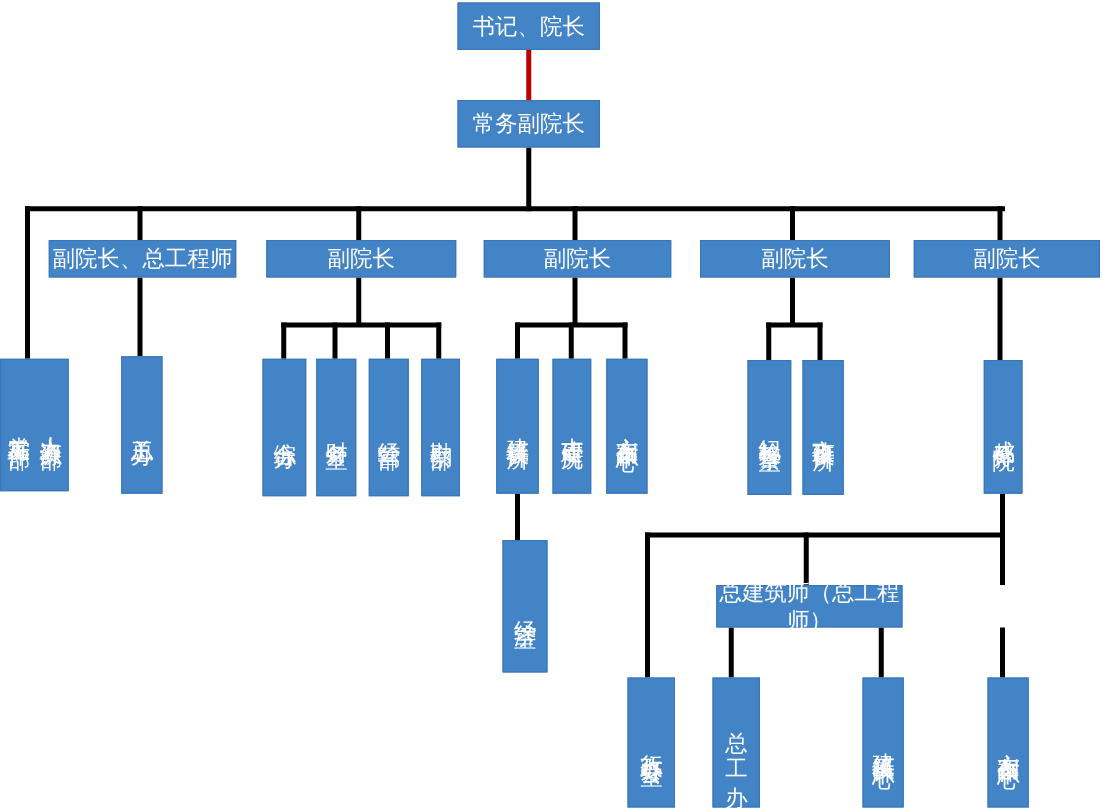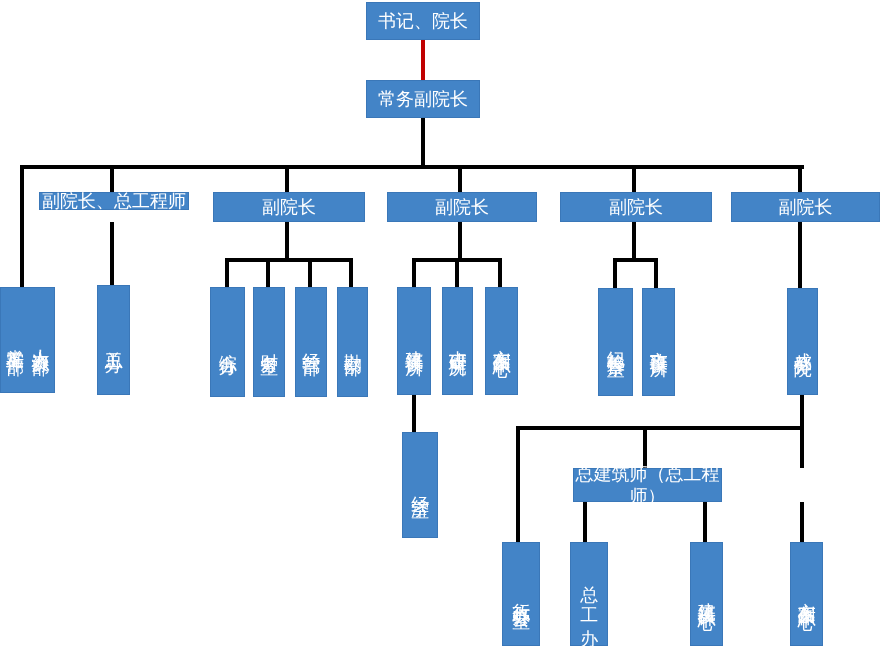--- a/index.html
+++ b/index.html
@@ -95,21 +95,21 @@
   <div class="cline" style="left:516px;top:426px;width:4px;height:116px"></div>
   <div class="cline" style="left:643px;top:426px;width:4px;height:42px"></div>
 
   <div class="cline" style="left:583px;top:502px;width:4px;height:40px"></div>
   <div class="cline" style="left:703px;top:502px;width:4px;height:40px"></div>
   <div class="cline" style="left:800px;top:502px;width:4px;height:40px"></div>
 
   <div class="box" style="left:366px;top:2px;width:114px;height:38px">书记、院长</div>
   <div class="box" style="left:366px;top:80px;width:114px;height:38px">常务副院长</div>
 
-  <div class="box" style="left:39px;top:192px;width:150px;height:18px">副院长、总工程师</div>
+  <div class="box" style="left:39px;top:192px;width:150px;height:30px">副院长、总工程师</div>
   <div class="box" style="left:213px;top:192px;width:152px;height:30px">副院长</div>
   <div class="box" style="left:387px;top:192px;width:150px;height:30px">副院长</div>
   <div class="box" style="left:560px;top:192px;width:152px;height:30px">副院长</div>
   <div class="box" style="left:731px;top:192px;width:149px;height:30px">副院长</div>
 
   <div class="box dual" style="left:0px;top:287px;width:55px;height:106px">
     <span class="vt">党群工作部</span>
     <span class="vt">人力资源部</span>
   </div>
   <div class="box v" style="left:97px;top:285px;width:33px;height:110px">总工办</div>

